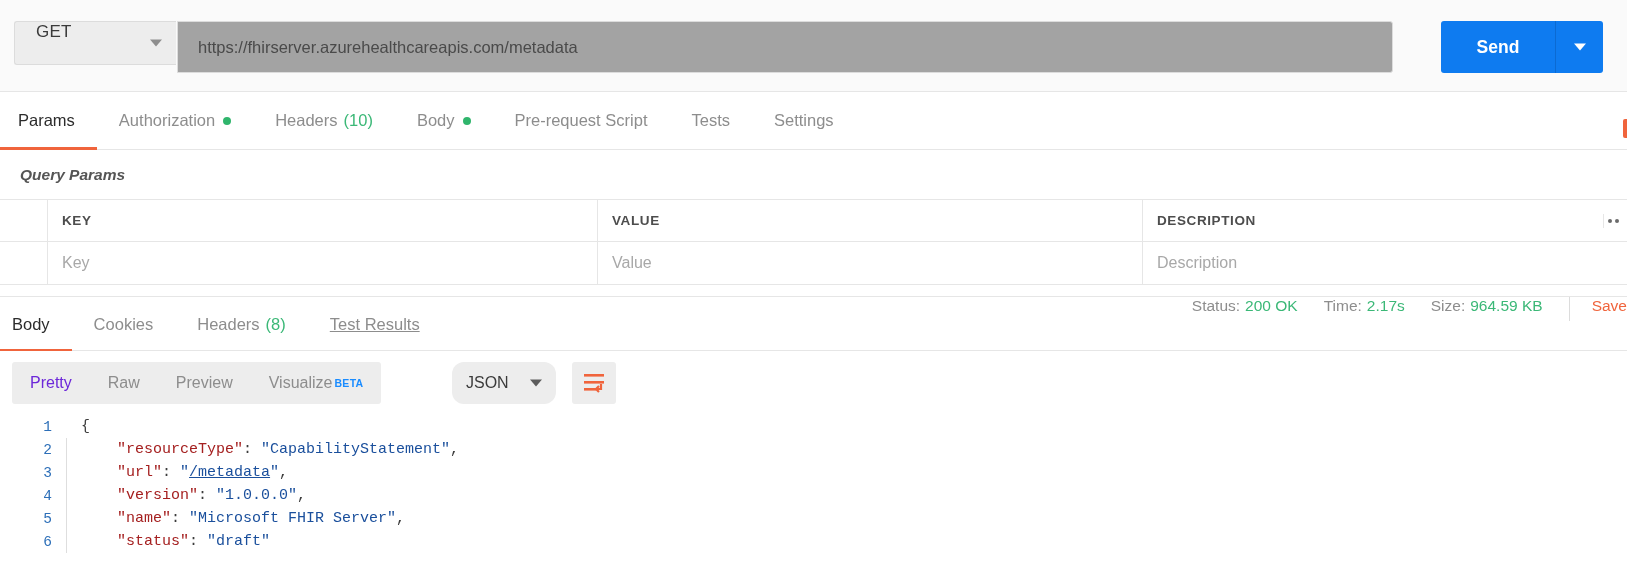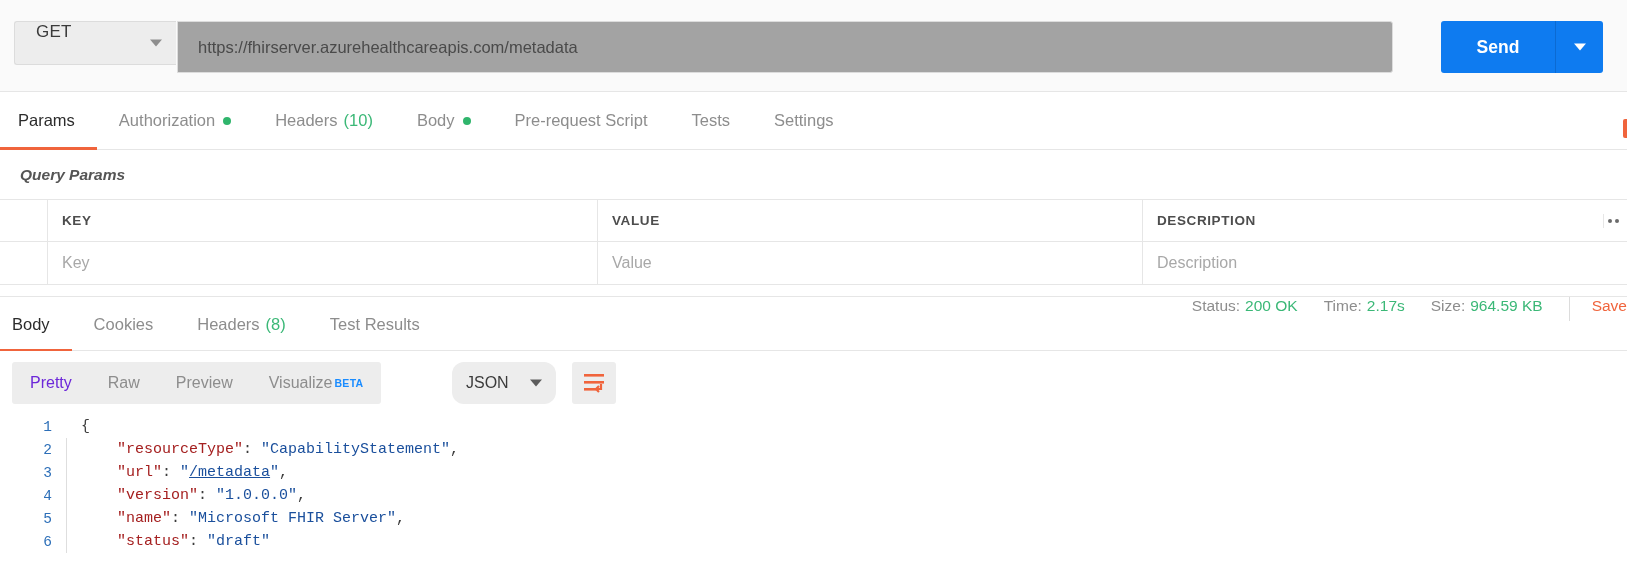--- a/index.html
+++ b/index.html
@@ -346,21 +346,21 @@
         <span>Body</span>
         <span class="under"></span>
       </div>
       <div class="resp-tab" style="padding-left: 22px; padding-right: 22px;">
         <span>Cookies</span>
       </div>
       <div class="resp-tab" style="padding-left: 22px; padding-right: 22px;">
         <span>Headers</span>
         <span class="count-green">(8)</span>
       </div>
-      <div class="resp-tab" style="padding-left: 22px; padding-right: 22px;">
+      <div class="resp-tab" style="padding-left: 22px; padding-right: 22px; text-decoration: underline;">
         <span>Test Results</span>
       </div>
     </div>
   <div class="resp-meta">
     <span class="meta-item">
       <span>Status:</span><b>200 OK</b>
     </span>
     <span class="meta-item">
       <span>Time:</span><b>2.17s</b>
     </span>

